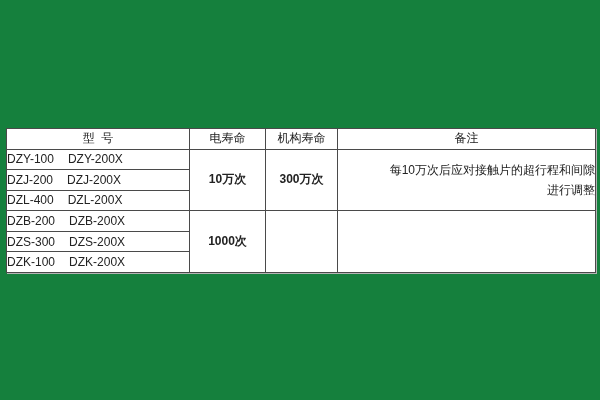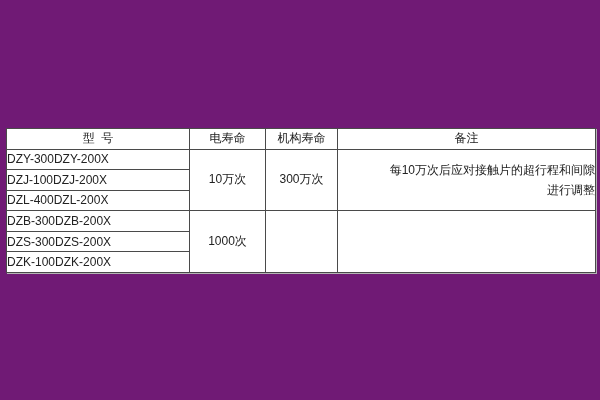--- a/index.html
+++ b/index.html
@@ -4,21 +4,21 @@
 <style>
   html, body {
     margin: 0;
     padding: 0;
     background: #ffffff;
   }
   .canvas {
     position: relative;
     width: 600px;
     height: 400px;
-    background: #701a75;
+    background: #15803d;
     overflow: hidden;
     font-family: "Liberation Sans", "DejaVu Sans", sans-serif;
     color: #222222;
   }
   table.spec-table {
     position: absolute;
     left: 6px;
     top: 128px;
     width: 589px;
     height: 145px;
@@ -32,22 +32,22 @@
     border: 1px solid #4a4a4a;
     vertical-align: middle;
     padding: 0;
     overflow: hidden;
     white-space: nowrap;
   }
   .spec-table tr { height: 20px; }
   .th-cell { text-align: center; }
   .pre { white-space: pre; }
   .model-cell { padding-left: 28px; text-align: left; }
-  .model-b { }
-  .center-cell { text-align: center; }
+  .model-b { margin-left: 14px; }
+  .center-cell { text-align: center; font-weight: bold; }
   .remarks-cell { padding-left: 24px; text-align: right; }
   .remarks-cell .remark-line { line-height: 20px; white-space: nowrap; }
 </style>
 </head>
 <body>
 
 <div class="canvas">
   <table class="spec-table">
     <colgroup>
       <col style="width:183px">
@@ -58,43 +58,43 @@
     <tbody>
       <tr>
         <td class="th-cell"><span class="pre">型  号</span></td>
         <td class="th-cell"><span>电寿命</span></td>
         <td class="th-cell"><span>机构寿命</span></td>
         <td class="th-cell"><span>备注</span></td>
       </tr>
 
       <tr>
         <td class="model-cell">
-          <span>DZY-300</span><span class="model-b">DZY-200X</span>
+          <span>DZY-100</span><span class="model-b">DZY-200X</span>
         </td>
         <td class="center-cell" rowspan="3">10万次</td>
         <td class="center-cell" rowspan="3">300万次</td>
         <td class="remarks-cell" rowspan="3">
           <div class="remark-line">每10万次后应对接触片的超行程和间隙</div>
           <div class="remark-line">进行调整</div>
         </td>
       </tr>
       <tr>
         <td class="model-cell">
-          <span>DZJ-100</span><span class="model-b">DZJ-200X</span>
+          <span>DZJ-200</span><span class="model-b">DZJ-200X</span>
         </td>
       </tr>
       <tr>
         <td class="model-cell">
           <span>DZL-400</span><span class="model-b">DZL-200X</span>
         </td>
       </tr>
 
       <tr>
         <td class="model-cell">
-          <span>DZB-300</span><span class="model-b">DZB-200X</span>
+          <span>DZB-200</span><span class="model-b">DZB-200X</span>
         </td>
         <td class="center-cell" rowspan="3">1000次</td>
         <td class="center-cell" rowspan="3"></td>
         <td class="remarks-cell" rowspan="3">
           <div class="remark-line"></div>
           <div class="remark-line"></div>
         </td>
       </tr>
       <tr>
         <td class="model-cell">

